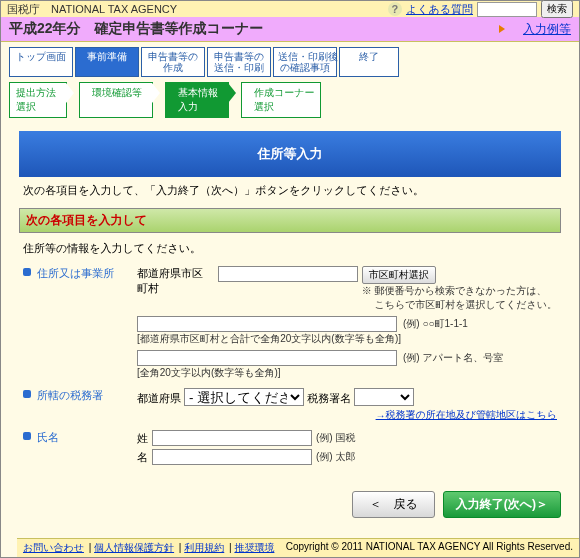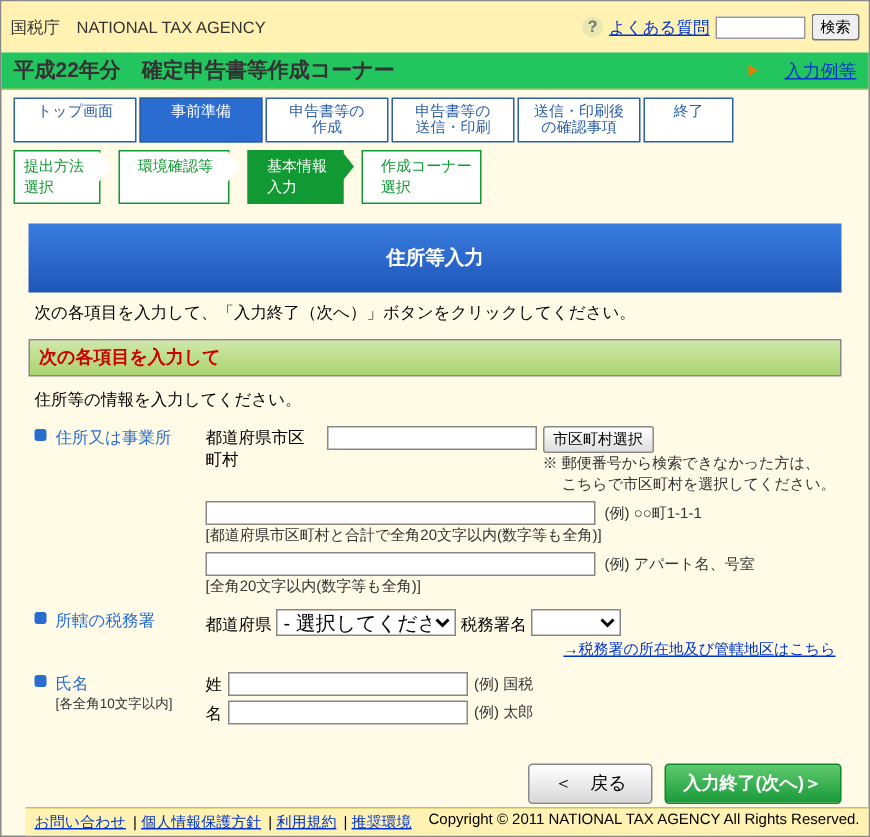--- a/index.html
+++ b/index.html
@@ -1,32 +1,32 @@
 <!DOCTYPE html>
 <html><head>
 <meta charset="utf-8">
 <style>
   * { box-sizing: border-box; margin: 0; padding: 0; }
   body { font-family: "MS PGothic", sans-serif; font-size: 12px; background: #fff; }
   .frame { width: 580px; height: 558px; border: 1px solid #888; background: #fffbe6; position: relative; }
-  .topbar { background: #fff2b3; height: 34px; padding: 2px 6px; display: flex; justify-content: space-between; align-items: center; font-size: 11px; }
+  .topbar { background: #fff2b3; height: 16px; padding: 2px 6px; display: flex; justify-content: space-between; align-items: center; font-size: 11px; }
   .topbar-left { color: #333; }
   .topbar-right { display: flex; align-items: center; gap: 4px; }
   .qmark { width: 14px; height: 14px; border-radius: 50%; background: #e8e8b0; color: #777; display: inline-flex; align-items: center; justify-content: center; font-weight: bold; font-size: 11px; }
   .link { color: #0033cc; text-decoration: underline; cursor: pointer; }
   .searchbox { width: 60px; height: 15px; border: 1px solid #999; background: #fff; }
   .searchbtn { font-size: 10px; padding: 0 4px; }
   
-  .header-row { background: #22c55e; padding: 3px 8px; display: flex; justify-content: space-between; border-bottom: 1px solid #c8c060; }
+  .header-row { background: #f0abfc; padding: 3px 8px; display: flex; justify-content: space-between; border-bottom: 1px solid #c8c060; }
   .header-title { font-size: 14px; font-weight: bold; color: #333; }
   .header-link { display: flex; align-items: center; gap: 18px; }
   .tri-icon { width: 0; height: 0; border-left: 6px solid #e67e00; border-top: 4px solid transparent; border-bottom: 4px solid transparent; }
   
   .nav-row { display: flex; padding: 5px 8px; gap: 2px; }
-  .nav-step { border: 1px solid #2b5fa8; background: #fff; color: #2b5fa8; font-size: 10px; padding: 3px 4px; text-align: center; line-height: 11px; position: relative; width: 82px; }
+  .nav-step { border: 1px solid #2b5fa8; background: #fff; color: #2b5fa8; font-size: 10px; padding: 3px 4px; text-align: center; line-height: 11px; position: relative; width: 64px; }
   .nav-step.active { background: #2b6cd0; color: #fff; }
   
   .sub-row { display: flex; padding: 0 8px 5px 8px; gap: 12px; }
   .sub-tab { border: 1px solid #119933; color: #119933; font-size: 10px; padding: 3px 6px; background: #fff; position: relative; }
   .sub-tab.active { background: #119933; color: #fff; }
   .sub-tab.arrow::after { content: ""; position: absolute; right: -8px; top: 0; width: 0; height: 0; border-left: 8px solid #119933; border-top: 10px solid transparent; border-bottom: 10px solid transparent; z-index: 2; }
   .sub-tab.arrow-white::after { content: ""; position: absolute; right: -8px; top: 0; width: 0; height: 0; border-left: 8px solid #fff; border-top: 10px solid transparent; border-bottom: 10px solid transparent; z-index: 2; }
   
   .content { padding: 8px 18px; }
   .banner { background: linear-gradient(#3a7de0, #1e56b8); color: #fff; font-weight: bold; text-align: center; padding: 14px; font-size: 13px; margin-bottom: 6px; }
@@ -149,21 +149,20 @@
           <div style="text-align:right;margin-top:2px;">
             <span class="link" style="font-size:10px">→税務署の所在地及び管轄地区はこちら</span>
           </div>
         </div>
       </div>
 
       <div class="form-row">
         <div class="bullet"></div>
         <div class="label-col">
           <div>氏名</div>
-          <div class="label-sub">[各全角10文字以内]</div>
         </div>
         <div class="field-col">
           <div style="display:flex;align-items:center;gap:4px;">
             <span>姓</span>
             <input class="inp" style="width: 160px;">
             <span class="example">(例) 国税</span>
           </div>
           <div style="display:flex;align-items:center;gap:4px;margin-top:3px;">
             <span>名</span>
             <input class="inp" style="width: 160px;">

